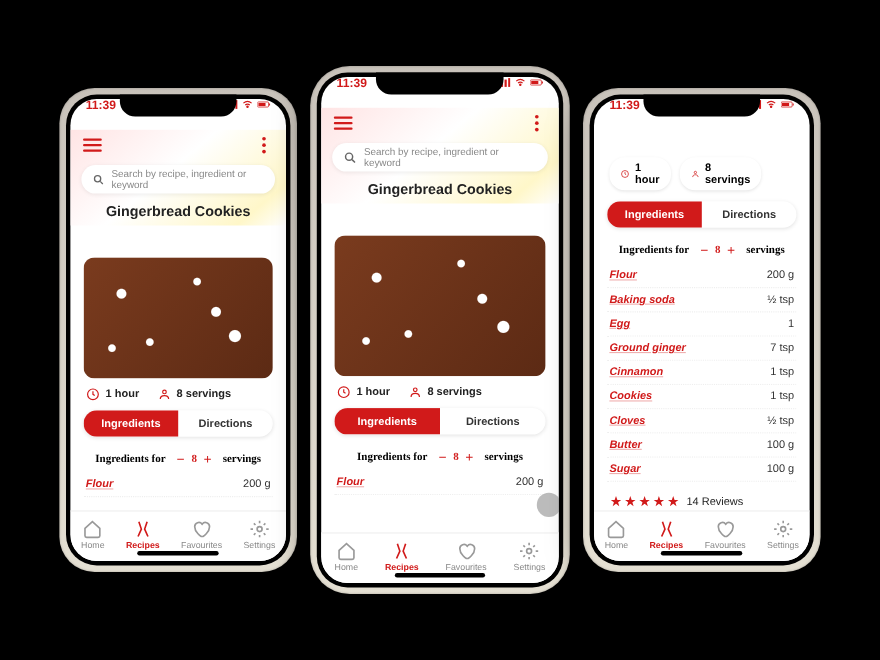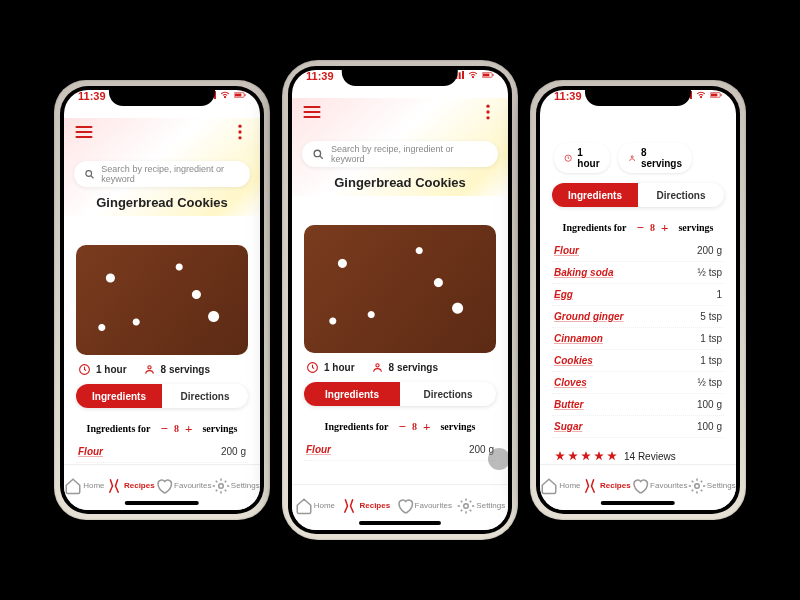--- a/index.html
+++ b/index.html
@@ -62,21 +62,21 @@
   .status-left { display:flex; align-items:center; gap:3px;}
   .status-right { display:flex; align-items:center; gap:3px;}
   .status-right svg { width:12px; height:10px; }
   .gradient-hdr {
     background: linear-gradient(140deg,#ffe4e4 0%,#fff 45%,#fff7c9 85%,#fff 100%);
     padding:4px 10px 6px;
   }
   .topbar { display:flex; align-items:center; justify-content:space-between; height:24px; }
   .hamburger svg, .kebab svg { width:20px; height:20px; }
   .search {
-    margin-top:15px;
+    margin-top:4px;
     background:#fff;
     border-radius:16px;
     height:26px;
     display:flex;
     align-items:center;
     padding:0 10px;
     gap:6px;
     box-shadow:0 1px 4px rgba(0,0,0,.08);
   }
   .search svg { width:13px; height:13px; stroke:#666; }
@@ -145,21 +145,21 @@
   .reviews .count { font-size:10px; font-weight:400; color:#222;}
   .bottomnav {
     height:46px;
     background:#fff;
     border-top:1px solid #eee;
     display:flex;
     align-items:center;
     justify-content:space-around;
     padding-bottom:4px;
   }
-  .nav-item { display:flex; align-items:center; gap:1px; font-size:8px; color:#888;}
+  .nav-item { display:flex; flex-direction:column; align-items:center; gap:1px; font-size:8px; color:#888;}
   .nav-item.active { color:#d11a1a; font-weight:700;}
   .nav-item svg { width:18px; height:18px; }
   .home-indicator {
     position:absolute; bottom:5px; left:50%; transform:translateX(-50%);
     width:38%; height:4px; background:#000; border-radius:3px;
   }
   .cursor-dot{
     position:absolute; width:22px; height:22px; border-radius:50%;
     background:rgba(120,120,120,.5); right:-2px; bottom:60px; z-index:20;
   }
@@ -484,21 +484,21 @@
             <div class="ing-row">
               <span class="name">Baking soda</span>
               <span class="amt">½ tsp</span>
             </div>
             <div class="ing-row">
               <span class="name">Egg</span>
               <span class="amt">1</span>
             </div>
             <div class="ing-row">
               <span class="name">Ground ginger</span>
-              <span class="amt">5 tsp</span>
+              <span class="amt">7 tsp</span>
             </div>
             <div class="ing-row">
               <span class="name">Cinnamon</span>
               <span class="amt">1 tsp</span>
             </div>
             <div class="ing-row">
               <span class="name">Cookies</span>
               <span class="amt">1 tsp</span>
             </div>
             <div class="ing-row">

